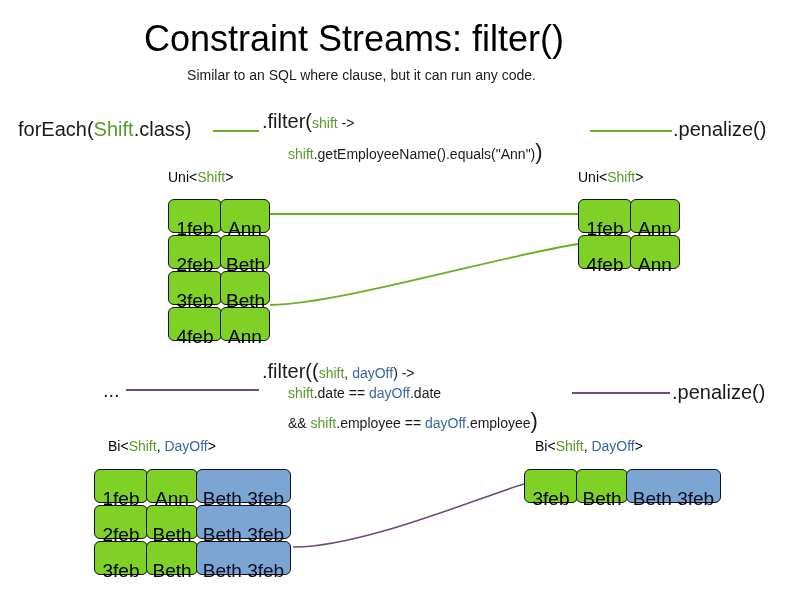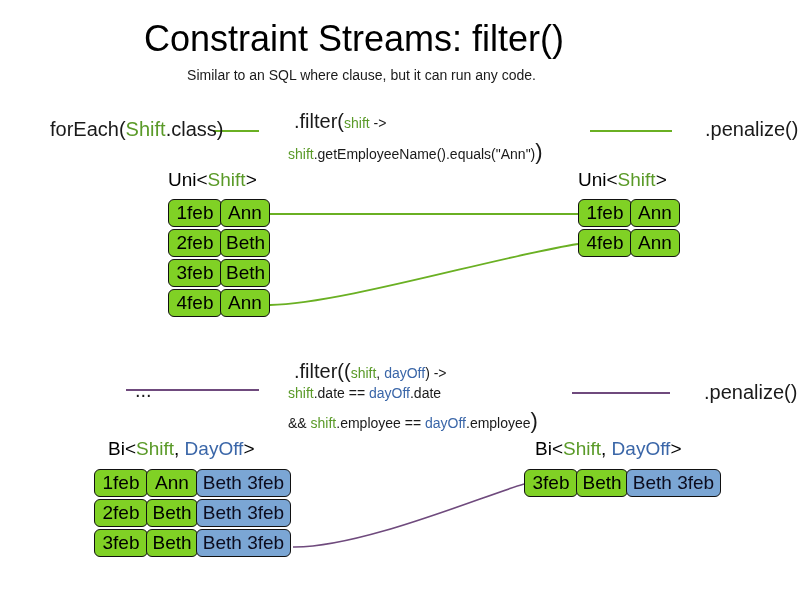--- a/index.html
+++ b/index.html
@@ -45,21 +45,21 @@
 
   
   .code {
     position: absolute;
     white-space: nowrap;
     font-family: "Liberation Sans", sans-serif;
     color: #1a1a1a;
   }
   .shift  { color: #5a9a28; }
   .dayoff { color: #3a66a8; }
-  .big    { font-size: 20px; margin-left: 32px; }
+  .big    { font-size: 20px; }
   .mid    { font-size: 14px; }
   .paren-big { font-size: 22px; }
 
   
   svg.wires {
     position: absolute;
     inset: 0;
     width: 800px;
     height: 600px;
     pointer-events: none;
@@ -74,33 +74,33 @@
     margin-bottom: 2px;
   }
   .cell {
     border: 1.6px solid #111111;
     border-radius: 6px;
     box-sizing: border-box;
     height: 28px;
     line-height: 25px;
     font-size: 19px;
     text-align: center;
-    padding: 0 5px;
+    padding: 16px 5px;
     margin-right: -2px;
     white-space: nowrap;
   }
   .cell.green { background: #80d125; }
   .cell.blue  { background: #7ba6d4; }
   .cell.date  { color: #000000; }
   .cell.name  { color: #000000; }
   .cell.pair  { color: #0c0c1e; }
 
   .stream-label {
     position: absolute;
-    font-size: 19px;
+    font-size: 14px;
     white-space: nowrap;
     color: #000;
   }
 </style>
 </head>
 <body>
 
 <div class="slide">
 
   <div class="title">Constraint Streams: filter()</div>

